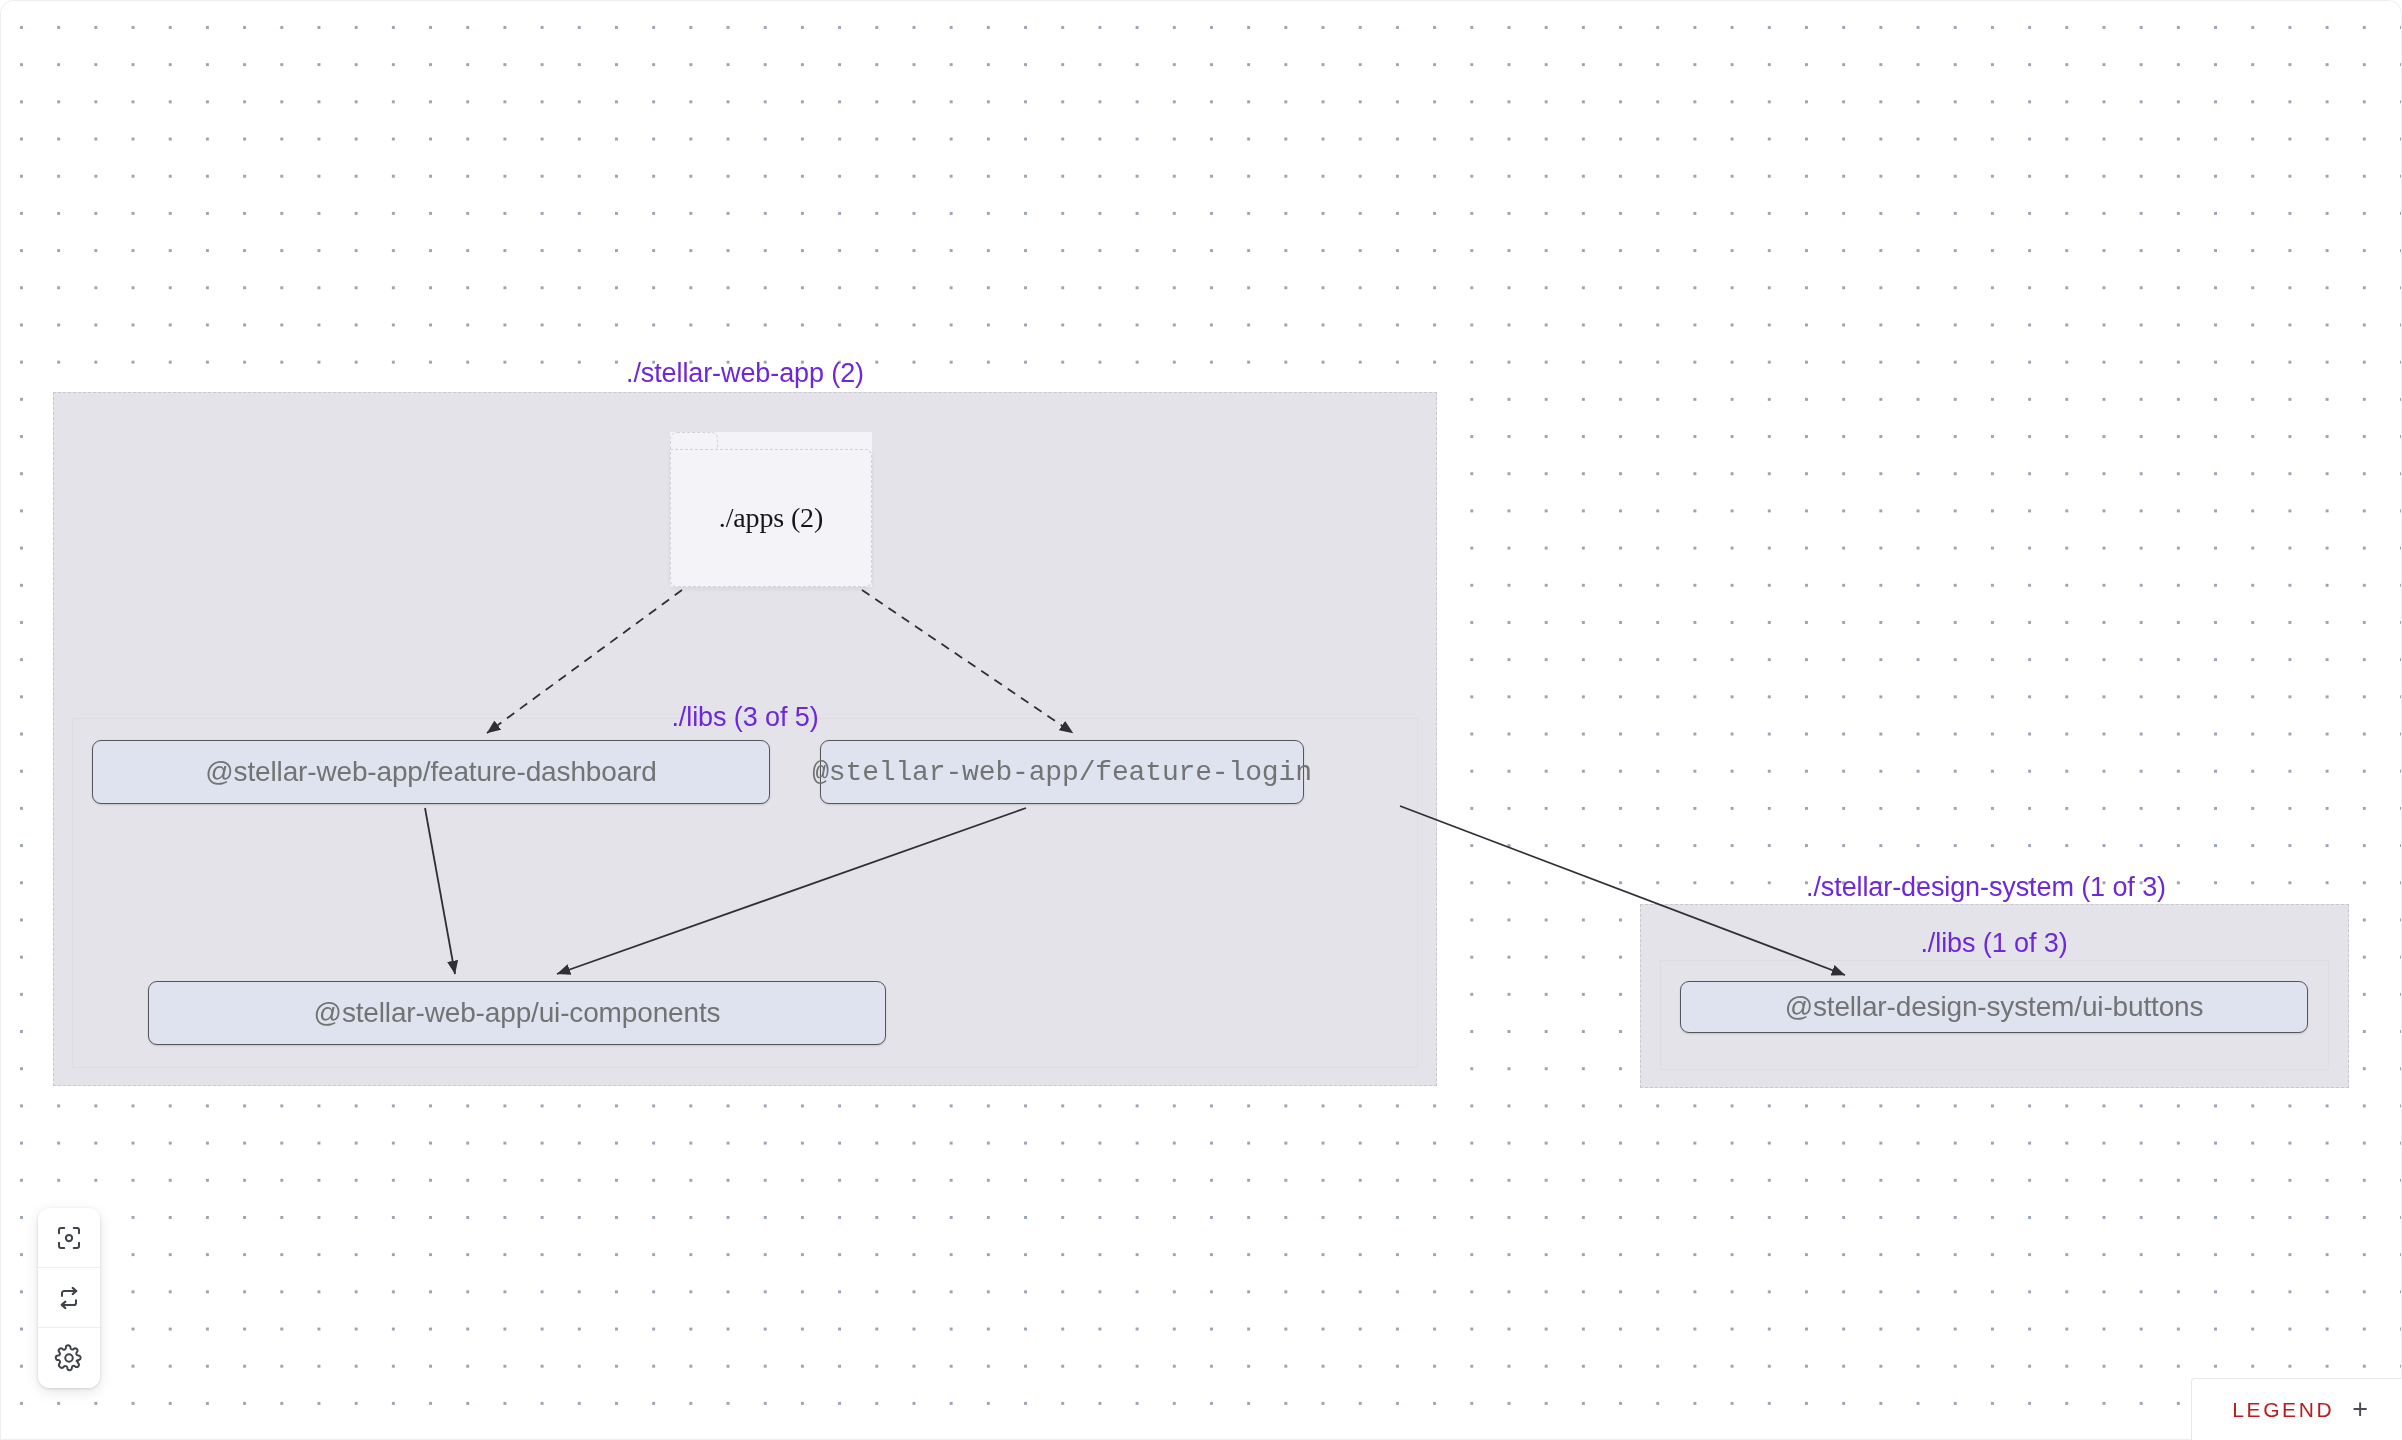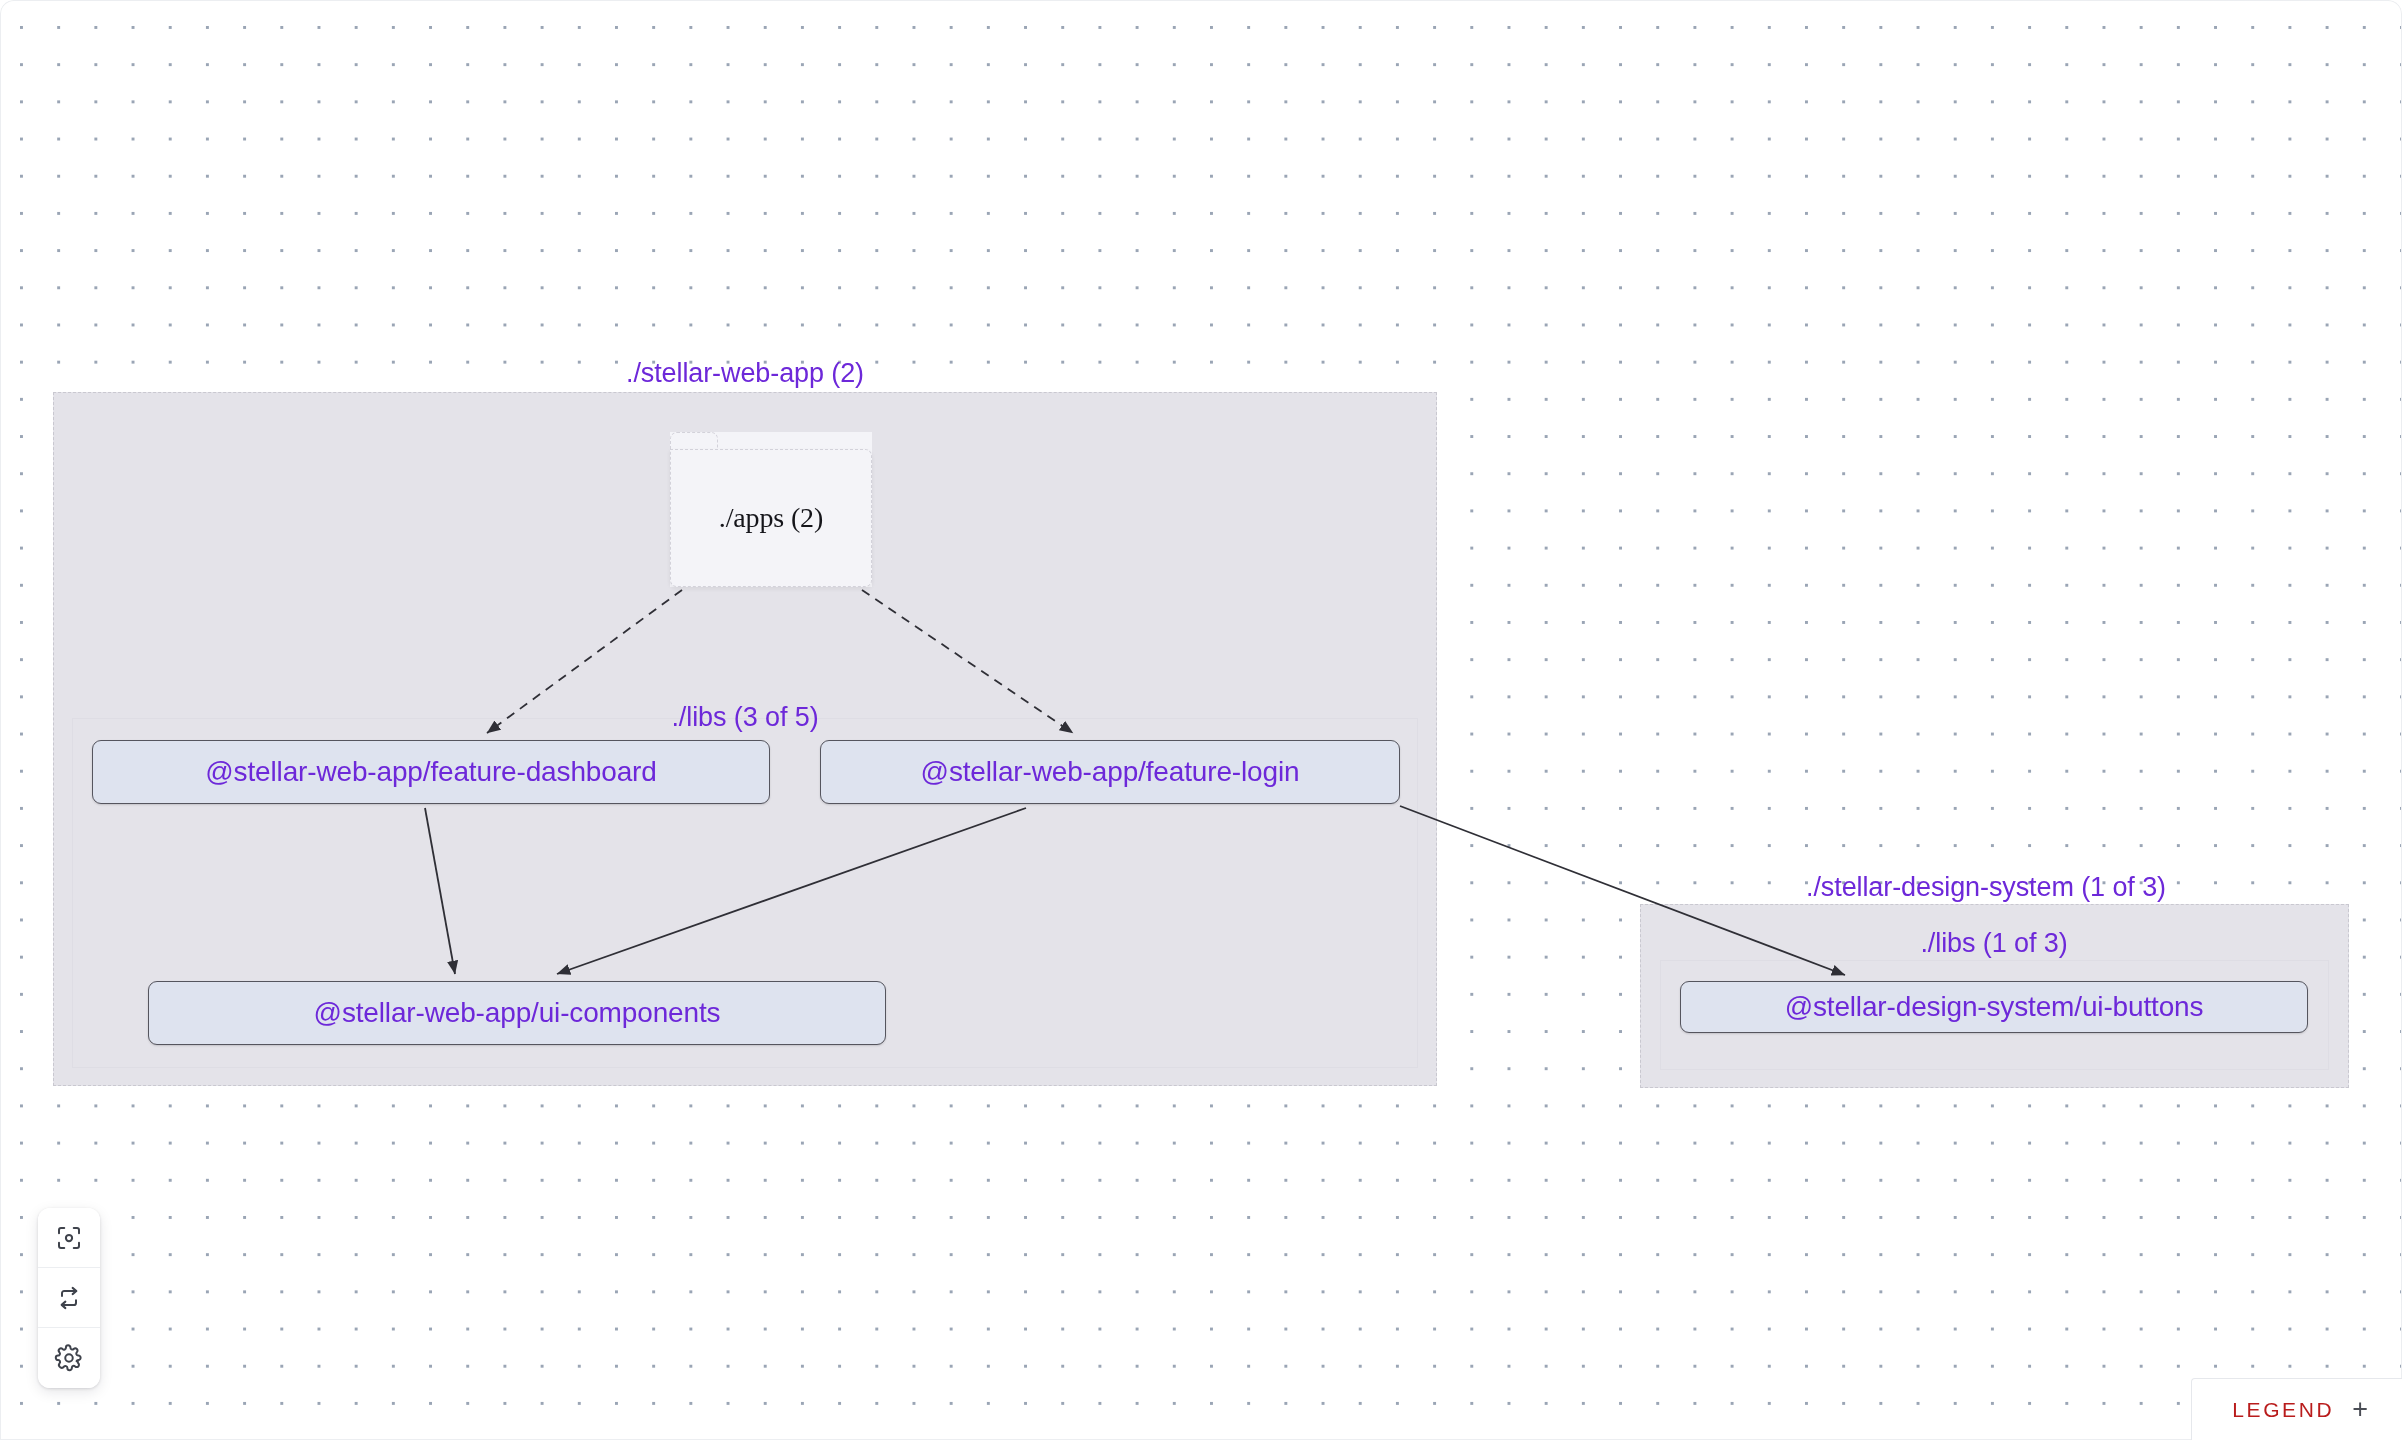--- a/index.html
+++ b/index.html
@@ -66,21 +66,21 @@
   .node {
     position: absolute;
     box-sizing: border-box;
     display: flex;
     align-items: center;
     justify-content: center;
     background: #dee3ef;
     border: 1.6px solid #55555e;
     border-radius: 9px;
     font-size: 28px;
-    color: #6d28d9;
+    color: #737373;
     white-space: nowrap;
     letter-spacing: -0.15px;
     box-shadow: 0 1px 2px rgba(22,22,30,0.16);
     cursor: pointer;
   }
 
   
   .node-folder {
     position: absolute;
     box-sizing: border-box;
@@ -216,21 +216,21 @@
         </g>
     </svg>
 
     <div class="node-folder" style="left: 670px; top: 432px; width: 202px; height: 155px; background: rgb(244, 244, 248); font-family: Liberation Serif, serif;">
       <div class="folder-tab"></div>
       <div class="folder-body">./apps (2)</div>
     </div>
 
     <div class="node" style="left: 92px; top: 740px; width: 678px; height: 64px; background: rgb(222, 227, 239);">@stellar-web-app/feature-dashboard</div>
 
-    <div class="node" style="left: 820px; top: 740px; width: 580px; height: 64px; background: rgb(222, 227, 239);">@stellar-web-app/feature-login</div>
+    <div class="node" style="left: 820px; top: 740px; width: 484px; height: 64px; background: rgb(222, 227, 239); font-family: Liberation Mono, monospace;">@stellar-web-app/feature-login</div>
 
     <div class="node" style="left: 148px; top: 981px; width: 738px; height: 64px; background: rgb(222, 227, 239);">@stellar-web-app/ui-components</div>
 
     <div class="node" style="left: 1680px; top: 981px; width: 628px; height: 52px; background: rgb(222, 227, 239);">@stellar-design-system/ui-buttons</div>
 
   </div>
 
   <div id="tool-panel">
 
     <button class="tool-btn">

